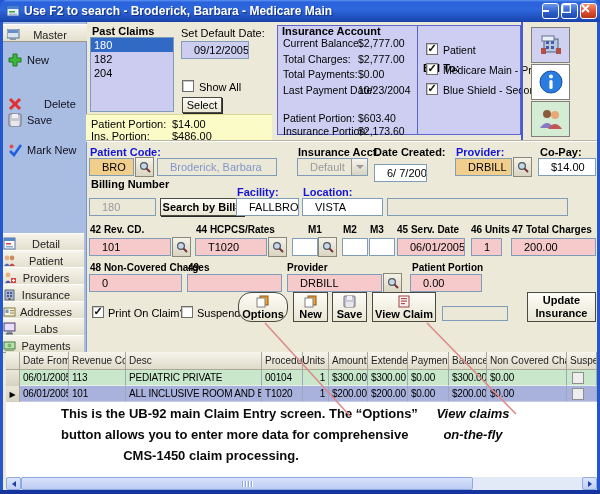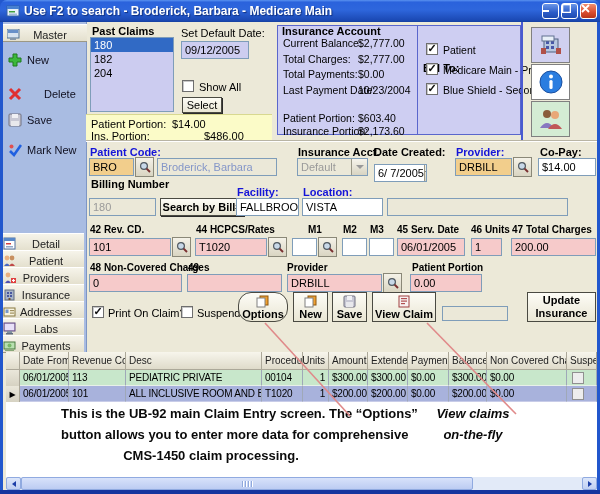--- a/index.html
+++ b/index.html
@@ -22,21 +22,21 @@
   #sidebar{left:3px;top:22px;width:84px;height:330px;background:#A9BCE2;border-right:1px solid #7E96C4;}
   .sb-strip{left:0;width:84px;height:18px;background:linear-gradient(180deg,#F6F4EA,#E4E0CE);
      border-top:1px solid #fff;border-bottom:1px solid #9C9884;display:flex;align-items:flex-end;font-size:11px;color:#222;}
   .sb-strip .cap{flex:1;text-align:center;padding-right:8px;}
   .sb-item{left:8px;height:16px;display:flex;align-items:center;gap:5px;font-size:11px;color:#101020;cursor:default;}
   
   .lbl{font-size:11px;font-weight:bold;color:#000;white-space:nowrap;}
   .blbl{color:#1414D8;}
   .slbl{font-size:10px;font-weight:bold;}
   .fld{height:18px;background:#fff;border:1px solid #7F9DB9;font-size:11px;color:#000;
-       padding:0 3px;display:flex;align-items:center;white-space:nowrap;overflow:hidden;}
+       padding:0 12px;display:flex;align-items:center;white-space:nowrap;overflow:hidden;}
   .wheat{background:#F2CE8C;}
   .pink{background:#F6CACA;}
   .lav{background:#CDCDF0;}
   .dis{background:#EBE8D8;color:#9A9A9A;}
   .btn{background:linear-gradient(180deg,#FDFCF6,#E9E6D4);border:1px solid #4A4A42;
        display:flex;flex-direction:column;align-items:center;justify-content:center;
        font-size:11px;font-weight:bold;color:#000;cursor:default;}
   .btn-def{box-shadow:1px 1px 0 #2A2A2A;}
   .magbtn{width:19px;height:20px;background:linear-gradient(180deg,#F4F2E8,#D9D5C2);
        border:1px solid #8A8878;display:flex;align-items:center;justify-content:center;}
@@ -135,21 +135,21 @@
   </div>
 
   <div class="abs sb-item" style="top:52px;">
     <span>
         <svg width="14" height="14">
           <path d="M5 1 h4 v4 h4 v4 h-4 v4 h-4 v-4 h-4 v-4 h4 z" fill="#3CB83C" stroke="#1E7A1E"></path>
         </svg>
       </span>
     <span>New</span>
   </div>
-  <div class="abs sb-item" style="top:86px;gap:22px;">
+  <div class="abs sb-item" style="top:96px;gap:22px;">
     <span>
         <svg width="14" height="14">
           <path d="M2 2 L12 12 M12 2 L2 12" stroke="#E03030" stroke-width="3"></path>
         </svg>
       </span>
     <span>Delete</span>
   </div>
   <div class="abs sb-item" style="top:112px;">
     <span>
         <svg width="14" height="14">
@@ -257,21 +257,21 @@
   </div>
   <div class="abs lbl" style="left:181px;top:27px;font-weight:normal;">Set Default Date:</div>
   <div class="abs fld lav" style="left:181px;top:41px;width:68px;">09/12/2005</div>
   <div class="abs cb" style="left:182px;top:80px;"></div>
   <div class="abs cblbl" style="left:199px;top:81px;">Show All</div>
   <div class="abs btn btn-def" style="left:182px;top:97px;width:40px;height:16px;font-weight:normal;">Select</div>
   <div id="yellowbar" class="abs">
     <div class="abs" style="left:5px;top:3px;">Patient Portion:</div>
     <div class="abs" style="left:86px;top:3px;">$14.00</div>
     <div class="abs" style="left:5px;top:15px;">Ins. Portion:</div>
-    <div class="abs" style="left:86px;top:15px;margin-left:32px;">$486.00</div>
+    <div class="abs" style="left:86px;top:15px;">$486.00</div>
   </div>
 
   <div id="ins-panel" class="abs">
     <div class="ins-row" style="left:4px;top:-1px;font-weight:bold;font-size:11px;">Insurance Account</div>
     <div class="ins-row" style="left:5px;top:11px;">Current Balance:</div>
     <div class="ins-row" style="left:80px;top:11px;">$2,777.00</div>
     <div class="ins-row" style="left:5px;top:27px;">Total Charges:</div>
     <div class="ins-row" style="left:80px;top:27px;">$2,777.00</div>
     <div class="ins-row" style="left:5px;top:42px;">Total Payments:</div>
     <div class="ins-row" style="left:80px;top:42px;">$0.00</div>

